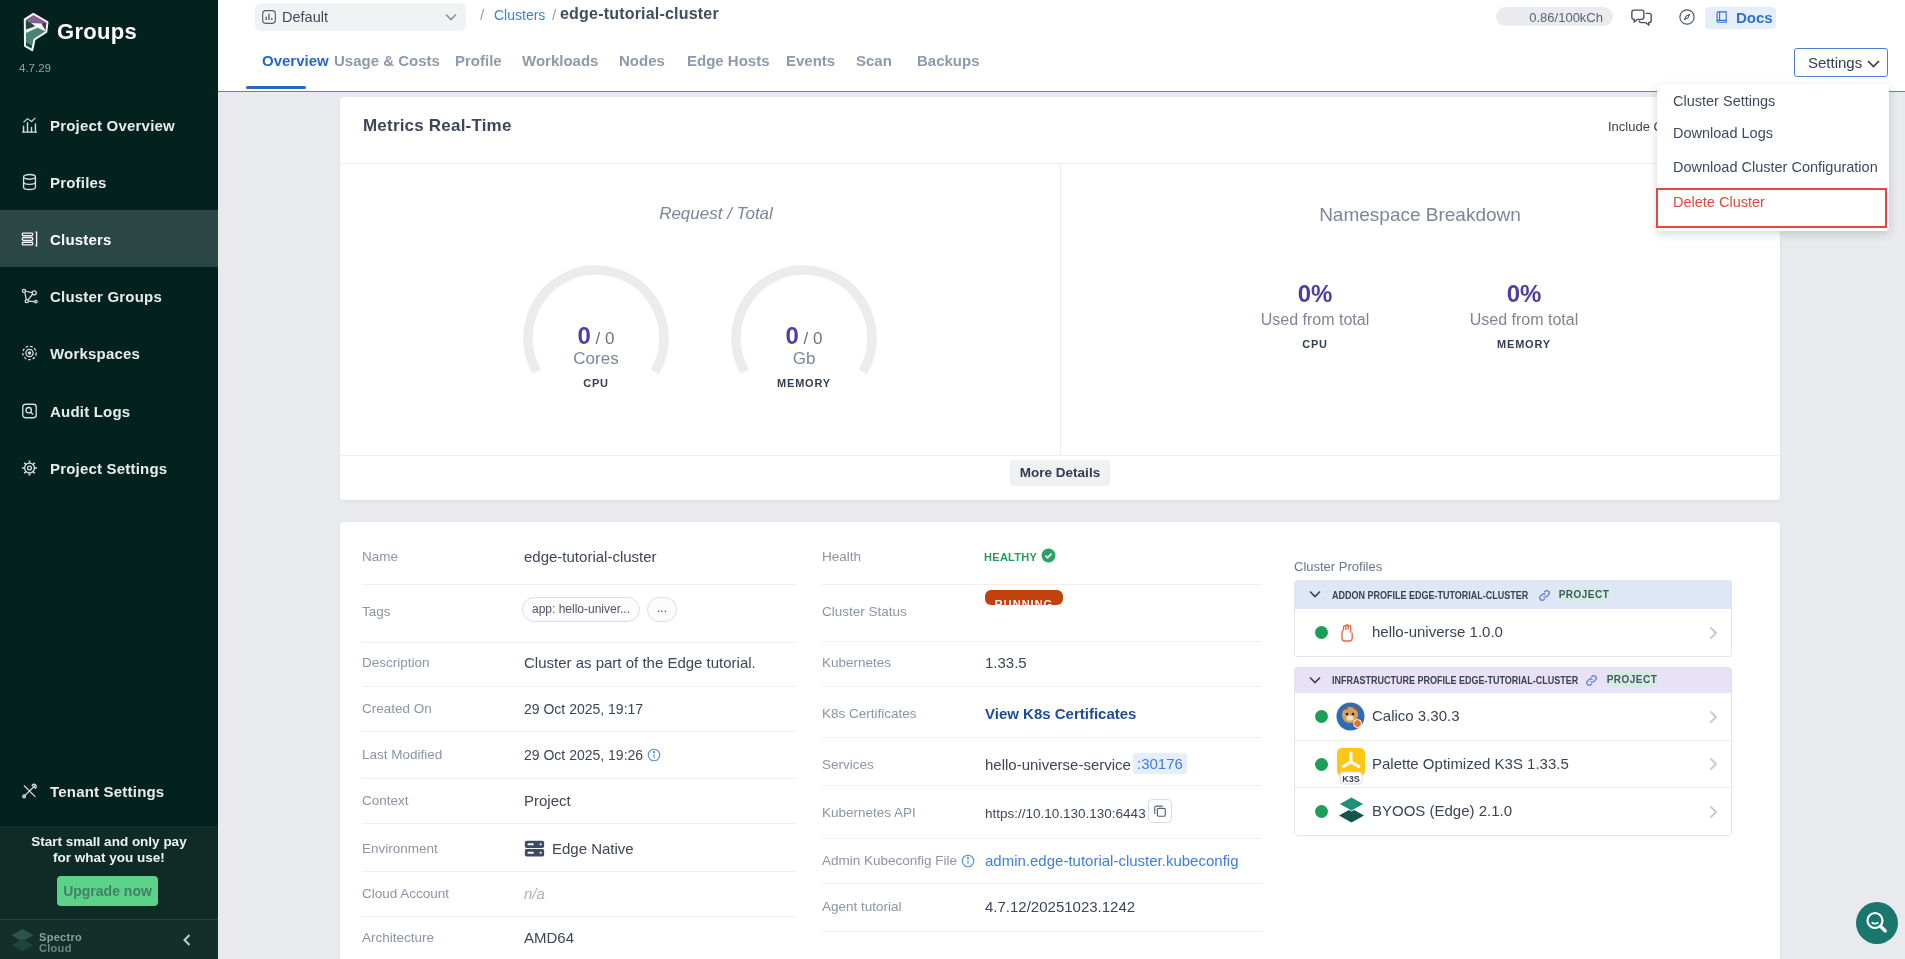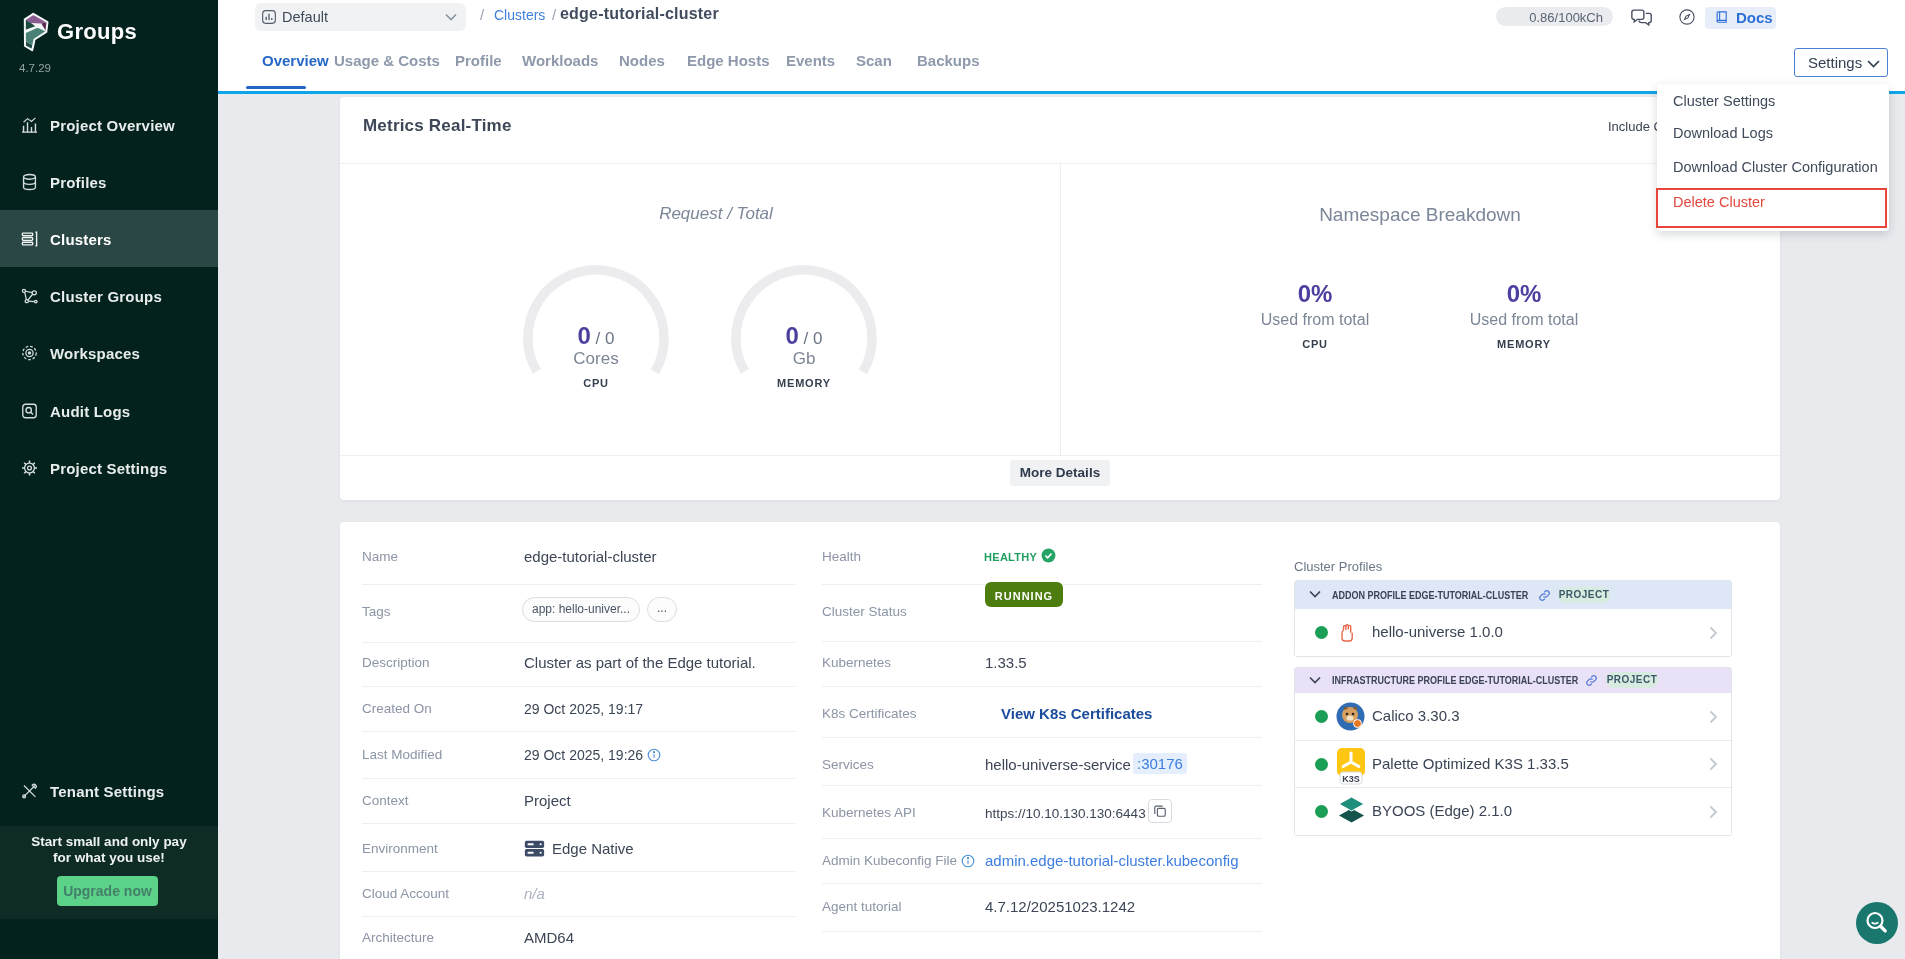--- a/index.html
+++ b/index.html
@@ -5,21 +5,21 @@
 html,body{margin:0;padding:0;}
 body{width:1905px;height:959px;position:relative;overflow:hidden;background:#e8eaed;font-family:"Liberation Sans",sans-serif;}
 .abs{position:absolute;}
 
 #sidebar{position:absolute;left:0;top:0;width:218px;height:959px;background:#03221e;z-index:30;}
 .nav-item{position:absolute;left:0;width:218px;height:57px;}
 .nav-item .nt{position:absolute;left:50px;top:50%;transform:translateY(-50%);font-size:15px;font-weight:600;color:#e8edec;letter-spacing:.2px;}
 .nav-item svg{position:absolute;left:20px;top:50%;transform:translateY(-50%);}
 .nav-sel{background:#2b4745;}
 
-#header{position:absolute;left:218px;top:0;width:1687px;height:91px;background:#ffffff;z-index:5;border-bottom:3px solid #0ea5e9;}
+#header{position:absolute;left:218px;top:0;width:1687px;height:91px;background:#ffffff;z-index:5;border-bottom:1px solid #0ea5e9;}
 .tab{position:absolute;top:52px;font-size:15px;font-weight:700;color:#8e99ab;white-space:nowrap;}
 .tab.act{color:#2667c6;}
 
 .card{position:absolute;background:#fff;border-radius:4px;box-shadow:0 1px 3px rgba(40,50,60,.06);}
 .lbl{position:absolute;font-size:13.5px;color:#8b95a5;}
 .val{position:absolute;font-size:15px;color:#3c4656;}
 .rowline{position:absolute;height:1px;background:#efefef;}
 .menu-item{position:absolute;left:16px;font-size:14.5px;color:#3f4a5a;white-space:nowrap;}
 </style>
 </head>
@@ -104,20 +104,31 @@
         <circle cx="5.2" cy="18.8" r="1.8" stroke-width="1.5"></circle>
       </svg>
     <span class="nt">Tenant Settings</span>
   </div>
 
   <div class="abs" style="left:0;top:826px;width:218px;height:93px;background:#0f2b26;">
     <div class="abs" style="left:0;top:8px;width:218px;text-align:center;font-size:13.5px;font-weight:600;color:#eef3f2;line-height:15.5px;">Start small and only pay<br>for what you use!</div>
     <div class="abs" style="left:57px;top:50px;width:101px;height:30px;background:#5bd287;border-radius:4px;text-align:center;line-height:30px;font-size:14px;font-weight:600;color:#43806a;">Upgrade now</div>
   </div>
 
+  <div class="abs" style="left:0;top:919px;width:218px;height:40px;background:#132f2a;border-top:1px solid #23423c;">
+    <svg class="abs" style="left:10px;top:8px" width="25" height="25" viewBox="0 0 28 28">
+      <polygon points="14,1 26,8 14,15 2,8" fill="#2d544b"></polygon>
+      <polygon points="14,12 26,19 14,26 2,19" fill="#1f443c"></polygon>
+    </svg>
+    <div class="abs" style="left:39px;top:11px;font-size:11px;font-weight:700;color:#8ba19b;letter-spacing:.3px;">Spectro</div>
+    <div class="abs" style="left:39px;top:22px;font-size:11px;font-weight:700;color:#6d857f;letter-spacing:.3px;">Cloud</div>
+    <svg class="abs" style="left:181px;top:13px" width="12" height="14" viewBox="0 0 12 14" fill="none" stroke="#c3d0cc" stroke-width="2">
+        <path d="M8.5 2L3.5 7l5 5"></path>
+      </svg>
+  </div>
 </div>
 
 <div id="header">
 
   <div class="abs" style="left:37px;top:3px;width:211px;height:28px;background:#f1f2f4;border-radius:6px;">
     <svg class="abs" style="left:6px;top:6px" width="16" height="16" viewBox="0 0 24 24" fill="none" stroke="#535e6c" stroke-width="1.7">
         <rect x="2.5" y="2.5" width="19" height="19" rx="4.5"></rect>
         <path d="M7.8 16.5v-5M12 16.5V7.2M16.2 16.5v-3" stroke-width="2"></path>
       </svg>
     <div class="abs" style="left:27px;top:6px;font-size:14.5px;color:#3f4a59;">Default</div>
@@ -248,29 +259,29 @@
 
   <div class="lbl" style="left:482px;top:27px;">Health</div>
   <div class="abs" style="left:644px;top:29px;font-size:11px;font-weight:700;color:#1fa060;letter-spacing:.3px;">HEALTHY</div>
   <svg class="abs" style="left:701px;top:26px" width="15" height="15" viewBox="0 0 16 16">
       <circle cx="8" cy="8" r="7.4" fill="#27a465"></circle>
       <path d="M4.8 8.2l2.2 2.2 4.2-4.4" fill="none" stroke="#fff" stroke-width="1.7"></path>
     </svg>
   <div class="rowline" style="left:482px;top:62px;width:440px;"></div>
 
   <div class="lbl" style="left:482px;top:82px;">Cluster Status</div>
-  <div class="abs" style="left:645px;top:60px;width:78px;height:25px;background:#4d7c0f;border-radius:6px;text-align:center;line-height:29px;font-size:11px;font-weight:700;color:#fff;letter-spacing:1px;">RUNNING</div>
+  <div class="abs" style="left:645px;top:68px;width:78px;height:15px;background:#c2410c;border-radius:6px;text-align:center;line-height:29px;font-size:11px;font-weight:700;color:#fff;letter-spacing:1px;">RUNNING</div>
   <div class="rowline" style="left:482px;top:119px;width:440px;"></div>
 
   <div class="lbl" style="left:482px;top:133px;">Kubernetes</div>
   <div class="val" style="left:645px;top:132px;">1.33.5</div>
   <div class="rowline" style="left:482px;top:164px;width:440px;"></div>
 
   <div class="lbl" style="left:482px;top:184px;">K8s Certificates</div>
-  <div class="val" style="left:645px;top:183px;color:#1b4c9b;font-weight:700;margin-left:16px;">View K8s Certificates</div>
+  <div class="val" style="left:645px;top:183px;color:#1b4c9b;font-weight:700;">View K8s Certificates</div>
   <div class="rowline" style="left:482px;top:215px;width:440px;"></div>
 
   <div class="lbl" style="left:482px;top:235px;">Services</div>
   <div class="val" style="left:645px;top:234px;">hello-universe-service</div>
   <div class="abs" style="left:793px;top:231px;background:#e4eefc;border-radius:3px;padding:2px 4px;font-size:15px;color:#3d7de0;">:30176</div>
   <div class="rowline" style="left:482px;top:263px;width:440px;"></div>
 
   <div class="lbl" style="left:482px;top:283px;">Kubernetes API</div>
   <div class="val" style="left:645px;top:284px;font-size:13.5px;">https://10.10.130.130:6443</div>
   <div class="abs" style="left:808px;top:277px;width:24px;height:24px;border:1px solid #d7dbe1;border-radius:4px;box-sizing:border-box;background:#fff;">

